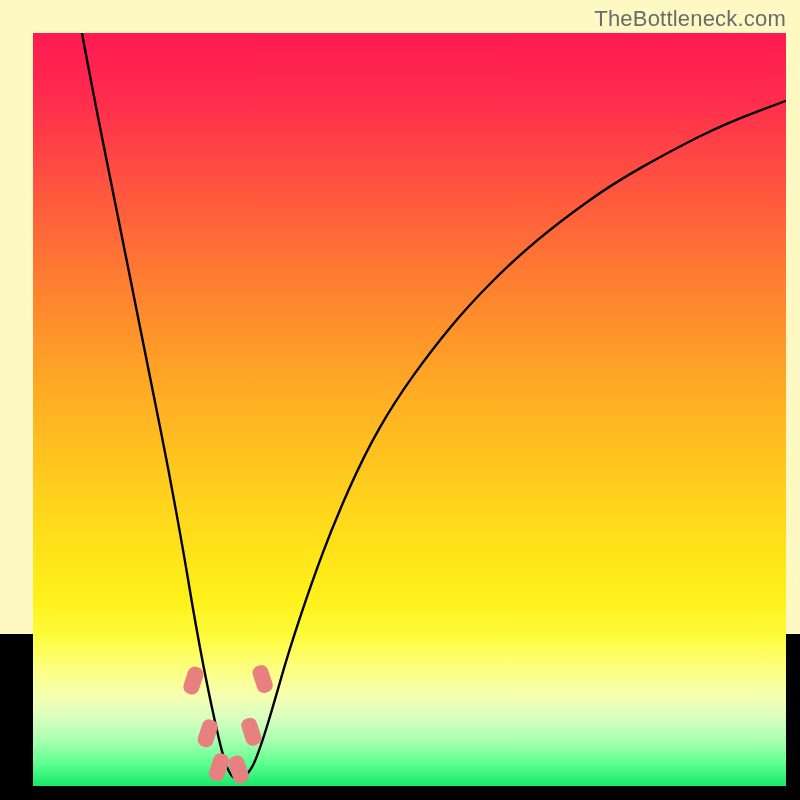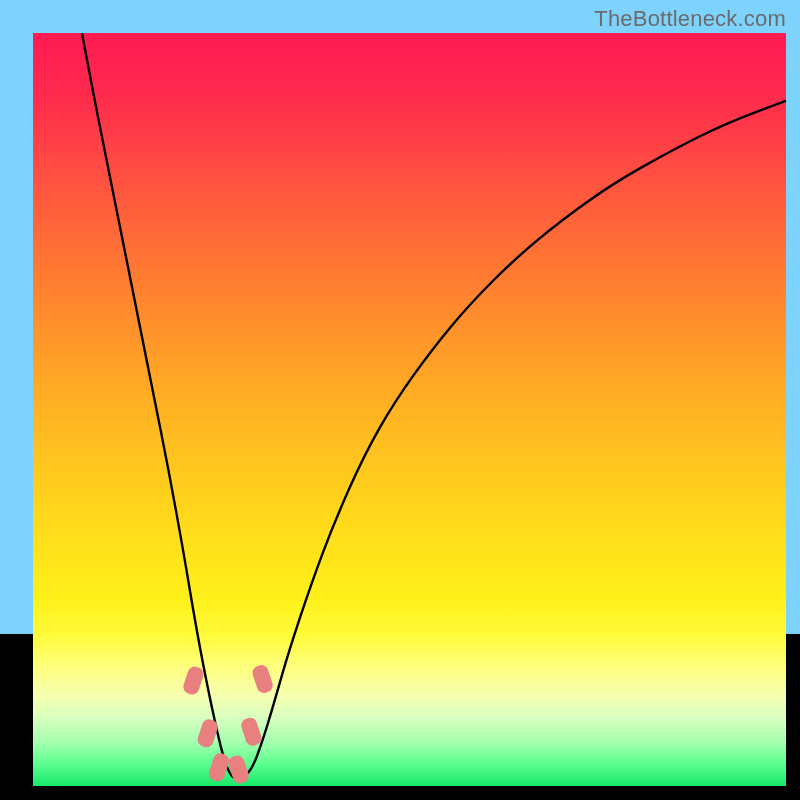--- a/index.html
+++ b/index.html
@@ -10,21 +10,21 @@
     overflow: hidden;
     background: #000;
     font-family: Arial, Helvetica, sans-serif;
   }
   .frame {
     position: absolute;
     left: 0;
     top: 0;
     width: 800px;
     height: 634px;
-    background: #7dd3fc;
+    background: #fef9c3;
   }
   .plot-area {
     position: absolute;
     left: 33px;
     top: 33px;
     width: 753px;
     height: 753px;
     overflow: hidden;
   }
   .gradient {

